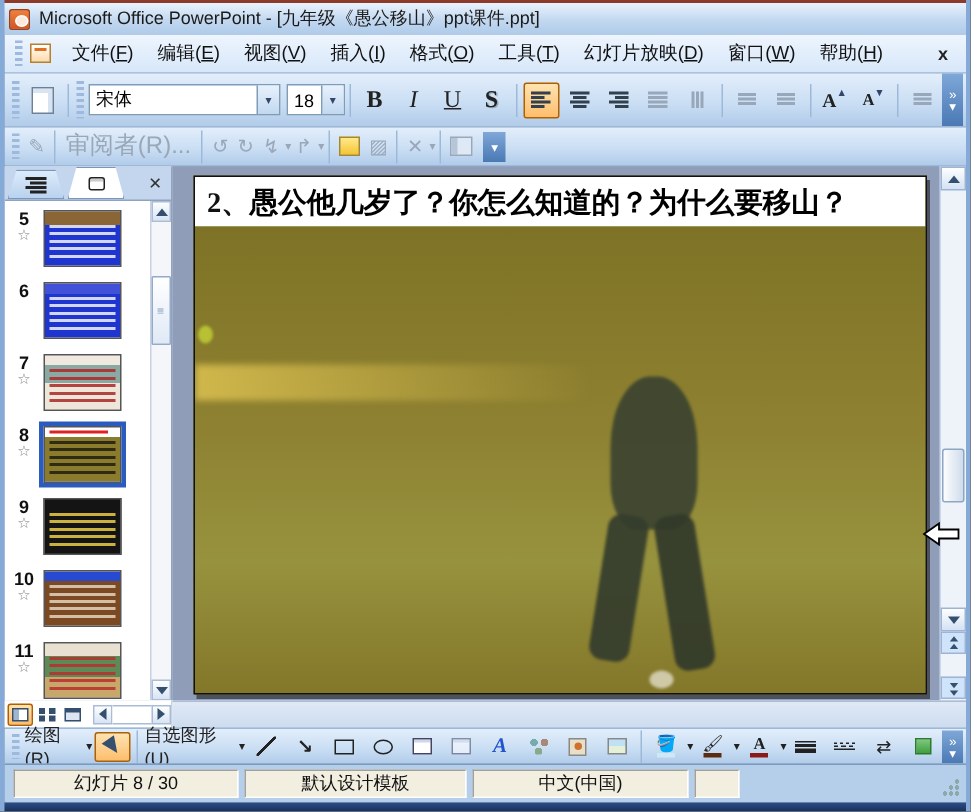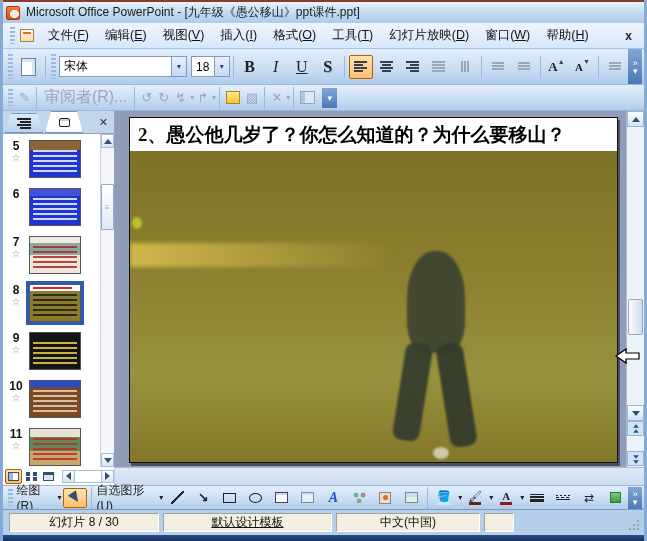--- a/index.html
+++ b/index.html
@@ -195,21 +195,21 @@
   .colorbar{width:12px;height:3px;margin-top:1px;}
   .lsty{width:14px;}
   .lsty i{display:block;background:#222;margin:1px 0;}
   .arrsty{font-size:12px;color:#222;}
   .cube{width:11px;height:11px;background:linear-gradient(#7ec87e,#3f9f3f);border:1px solid #2c7a2c;}
   
   .statusbar{position:absolute;top:509px;left:0;right:0;height:26px;background:#b5cfeb;
     border-top:1px solid #7a9ac0;display:flex;align-items:center;padding:0 6px;font-size:12px;color:#111;}
   .spanel{height:19px;background:#f2efe1;border:1px solid #a0a0a0;border-bottom-color:#fff;border-right-color:#fff;
     display:flex;align-items:center;justify-content:center;margin-right:4px;}
-  .sp1{width:150px;} .sp2{width:169px;text-decoration:underline;} .sp3{width:144px;} .sp4{width:30px;}
+  .sp1{width:150px;} .sp2{width:148px;} .sp3{width:144px;} .sp4{width:30px;}
   .resize-grip{position:absolute;right:4px;bottom:4px;width:12px;height:12px;
     background:
      radial-gradient(circle at 10px 2px,#8aa 1.4px,transparent 1.6px),
      radial-gradient(circle at 10px 6px,#8aa 1.4px,transparent 1.6px),
      radial-gradient(circle at 6px 6px,#8aa 1.4px,transparent 1.6px),
      radial-gradient(circle at 10px 10px,#8aa 1.4px,transparent 1.6px),
      radial-gradient(circle at 6px 10px,#8aa 1.4px,transparent 1.6px),
      radial-gradient(circle at 2px 10px,#8aa 1.4px,transparent 1.6px);}
   .bottomedge{position:absolute;top:535px;left:-3px;right:-3px;height:6px;
     background:linear-gradient(#2d4f86,#16305c);}

